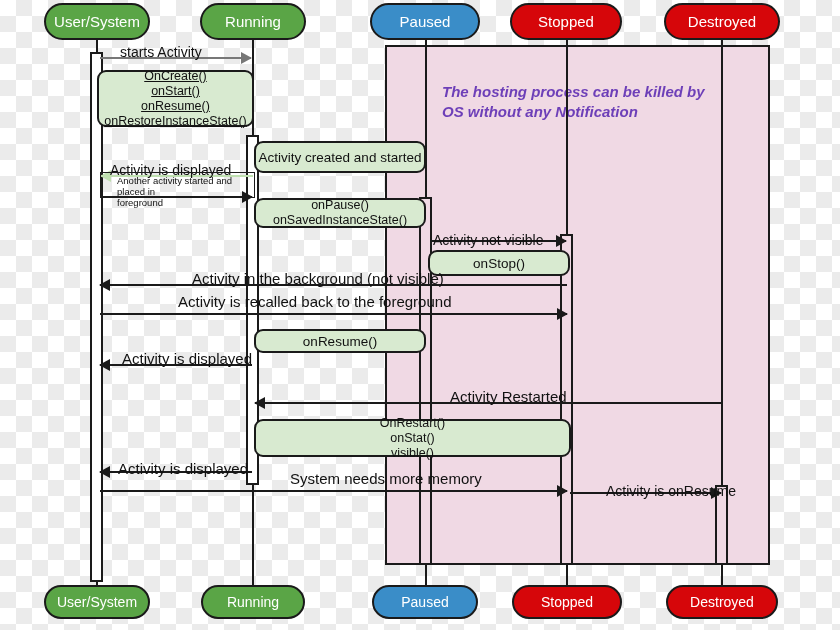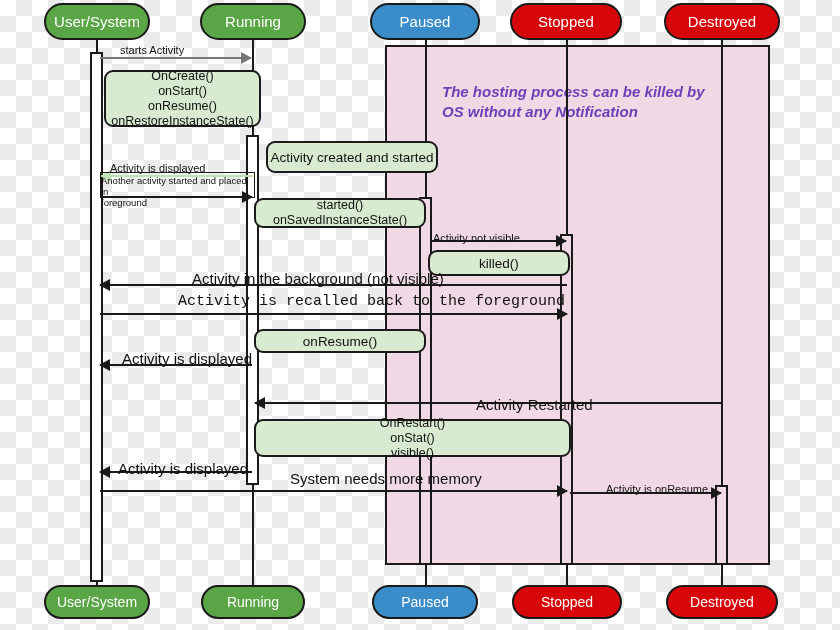--- a/index.html
+++ b/index.html
@@ -94,21 +94,21 @@
 
   
   .notebox {
     position: absolute;
     background: rgba(255,255,255,0.0);
     border: 1px solid #1a1a1a;
     box-sizing: border-box;
     font-size: 9.5px;
     line-height: 11px;
     color: #111111;
-    padding: 2px 0;
+    padding: 2px 16px;
     white-space: pre-line;
     z-index: 5;
   }
 
   
   .msg {
     position: absolute;
     height: 2px;
     background: #1a1a1a;
     z-index: 4;
@@ -122,21 +122,21 @@
     border-top: 6px solid transparent;
     border-bottom: 6px solid transparent;
   }
   .msg .head.r { right: -1px; border-left: 11px solid #1a1a1a; }
   .msg .head.l { left: -1px;  border-right: 11px solid #1a1a1a; }
   .msg.grey .head.r { border-left-color: #777777; }
   .msg.green .head.l { border-right-color: #bfe0b0; }
 
   .msglabel {
     position: absolute;
-    font-size: 11px;
+    font-size: 14px;
     color: #111111;
     white-space: nowrap;
     z-index: 5;
   }
   .msglabel.m { font-size: 15px; }
 </style>
 </head>
 <body>
 
 <div id="stage">
@@ -171,70 +171,70 @@
   <div class="actor small" style="left:201px; top:585px; width:104px; background:#5aa546;">Running</div>
   <div class="actor small" style="left:372px; top:585px; width:106px; background:#3a8dc8;">Paused</div>
   <div class="actor small" style="left:512px; top:585px; width:110px; background:#d6060a;">Stopped</div>
   <div class="actor small" style="left:666px; top:585px; width:112px; background:#d6060a;">Destroyed</div>
 
   <div class="msg grey" style="left:100px; top:57px; width:151px;">
     <span class="head r"></span>
   </div>
   <div class="msglabel" style="left:120px; top:44px;">starts Activity</div>
 
-  <div class="callbox" style="left:104px; top:70px; width:157px; height:57px;">OnCreate()
+  <div class="callbox" style="left:97px; top:70px; width:157px; height:57px;text-decoration:underline;">OnCreate()
 onStart()
 onResume()
 onRestoreInstanceState()</div>
 
-  <div class="callbox big" style="left:254px; top:141px; width:172px; height:32px;margin-left:12px;">Activity created and started</div>
+  <div class="callbox big" style="left:254px; top:141px; width:172px; height:32px;">Activity created and started</div>
 
   <div class="msg green" style="left:101px; top:175px; width:152px;">
     <span class="head l"></span>
   </div>
   <div class="msglabel" style="left:110px; top:162px;">Activity is displayed</div>
 
   <div class="notebox" style="left:100px; top:172px; width:155px; height:26px;">Another activity started and placed in
 foreground</div>
 
   <div class="msg" style="left:100px; top:196px; width:152px;">
     <span class="head r"></span>
   </div>
 
-  <div class="callbox" style="left:254px; top:198px; width:172px; height:30px;">started()
+  <div class="callbox" style="left:254px; top:198px; width:172px; height:30px;">onPause()
 onSavedInstanceState()</div>
 
   <div class="msg" style="left:430px; top:240px; width:136px;">
     <span class="head r"></span>
   </div>
   <div class="msglabel" style="left:433px; top:232px;">Activity not visible</div>
 
-  <div class="callbox big" style="left:428px; top:250px; width:142px; height:26px;">killed()</div>
+  <div class="callbox big" style="left:428px; top:250px; width:142px; height:26px;">onStop()</div>
 
   <div class="msg" style="left:100px; top:284px; width:467px;">
     <span class="head l"></span>
   </div>
   <div class="msglabel m" style="left:192px; top:270px;">Activity in the background (not visible)</div>
 
   <div class="msg" style="left:100px; top:313px; width:467px;">
     <span class="head r"></span>
   </div>
-  <div class="msglabel m" style="left:178px; top:293px;font-family:Liberation Mono, monospace;">Activity is recalled back to the foreground</div>
+  <div class="msglabel m" style="left:178px; top:293px;">Activity is recalled back to the foreground</div>
 
   <div class="callbox big" style="left:254px; top:329px; width:172px; height:24px;">onResume()</div>
 
   <div class="msg" style="left:100px; top:364px; width:152px;">
     <span class="head l"></span>
   </div>
   <div class="msglabel m" style="left:122px; top:350px;">Activity is displayed</div>
 
   <div class="msg" style="left:255px; top:402px; width:467px;">
     <span class="head l"></span>
   </div>
-  <div class="msglabel m" style="left:476px; top:388px;margin-top:8px;">Activity Restarted</div>
+  <div class="msglabel m" style="left:450px; top:388px;">Activity Restarted</div>
 
   <div class="callbox" style="left:254px; top:419px; width:317px; height:38px;">OnRestart()
 onStat()
 visible()</div>
 
   <div class="msg" style="left:100px; top:471px; width:152px;">
     <span class="head l"></span>
   </div>
   <div class="msglabel m" style="left:118px; top:460px;">Activity is displayed</div>
 

